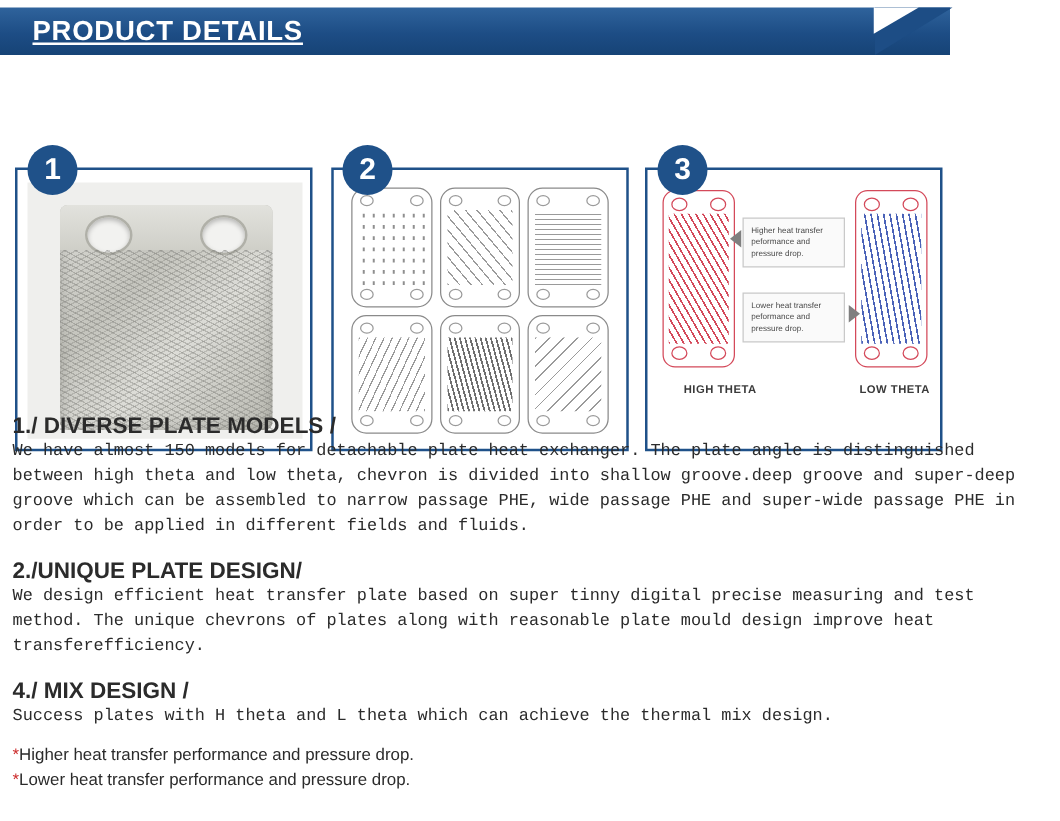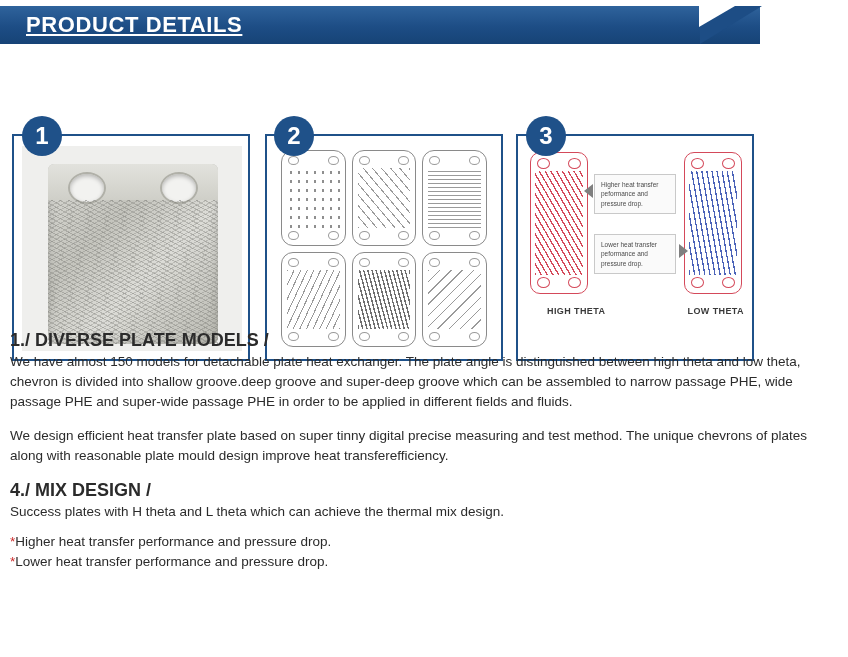--- a/index.html
+++ b/index.html
@@ -254,21 +254,21 @@
     width: 828px;
     font-size: 13.5px;
     line-height: 20px;
     color: #2b2b2b;
   }
   .h {
     font-weight: bold;
     font-size: 18px;
     margin: 0 0 2px 0;
   }
-  .p { margin: 0 0 14px 0; }
+  .p { margin: 0 0 14px 0; font-family: Liberation Mono, monospace; }
   .p.last { margin-bottom: 10px; }
   .note { margin: 0; }
   .note .star { color: #cc2b2b; }
 </style>
 </head>
 <body>
 
 <div class="banner">
   <div class="banner-bar-grad"></div>
   <div class="banner-arrow"></div>
@@ -356,20 +356,21 @@
       <div class="theta-label r">LOW THETA</div>
     </div>
   </div>
 </div>
 
 <div class="body-text">
 
   <div class="h">1./ DIVERSE PLATE MODELS /</div>
   <div class="p">We have almost 150 models for detachable plate heat exchanger. The plate angle is distinguished between high theta and low theta, chevron is divided into shallow groove.deep groove and super-deep groove which can be assembled to narrow passage PHE, wide passage PHE and super-wide passage PHE in order to be applied in different fields and fluids.</div>
 
+  <div class="h">2./UNIQUE PLATE DESIGN/</div>
   <div class="p">We design efficient heat transfer plate based on super tinny digital precise measuring and test method. The unique chevrons of plates along with reasonable plate mould design improve heat transferefficiency.</div>
 
   <div class="h">4./ MIX DESIGN /</div>
   <div class="p last">Success plates with H theta and L theta which can achieve the thermal mix design.</div>
 
   <div class="note">
     <span class="star">*</span><span>Higher heat transfer performance and pressure drop.</span>
   </div>
   <div class="note">
     <span class="star">*</span><span>Lower heat transfer performance and pressure drop.</span>

